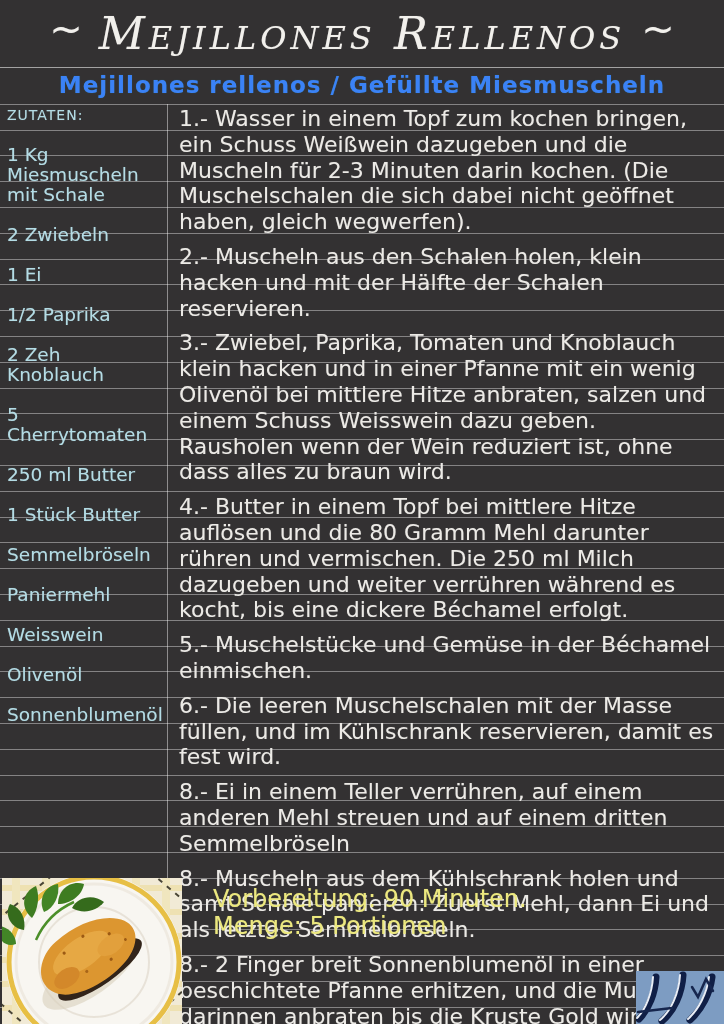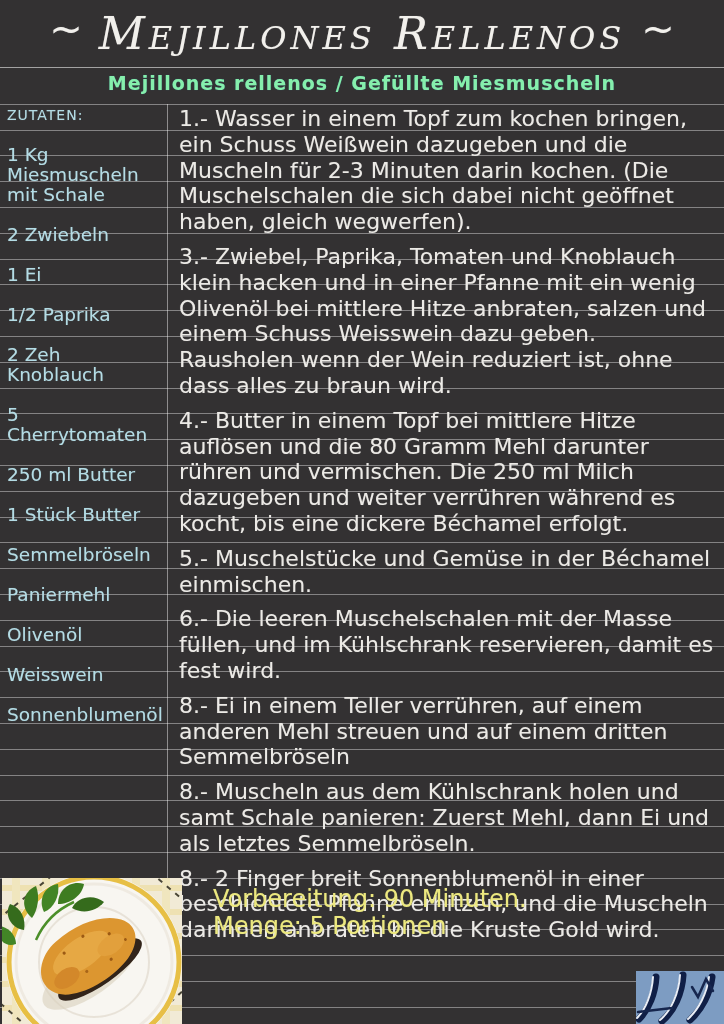--- a/index.html
+++ b/index.html
@@ -37,22 +37,22 @@
     font-style:italic;
     font-variant:small-caps;
     text-shadow:0 0 1px rgba(255,255,255,0.35);
   }
   .title .t-text{font-size:45px;letter-spacing:4px;line-height:64px;}
   .title .tilde{font-size:40px;vertical-align:6px;margin:0 16px;font-family:"DejaVu Sans",sans-serif;font-style:normal;}
   
   .subtitle{
     position:absolute;left:0;right:0;top:72px;height:30px;
     text-align:center;
-    color:#86efac;
-    font-size:19px;font-weight:bold;letter-spacing:1px;
+    color:#3b82f6;
+    font-size:23px;font-weight:bold;letter-spacing:1px;
     text-shadow:0 0 1px rgba(41,182,221,0.4);
   }
   
   .ingredients{
     position:absolute;left:7px;top:107px;width:156px;
     color:#b4dce5;
     text-shadow:0 0 1px rgba(180,220,229,0.35);
   }
   .ingredients .heading{
     font-size:14px;letter-spacing:1px;margin:0 0 22px 0;
@@ -100,28 +100,29 @@
     <li>1 Kg Miesmuscheln mit Schale</li>
     <li>2 Zwiebeln</li>
     <li>1 Ei</li>
     <li>1/2 Paprika</li>
     <li>2 Zeh Knoblauch</li>
     <li>5 Cherrytomaten</li>
     <li>250 ml Butter</li>
     <li>1 Stück Butter</li>
     <li>Semmelbröseln</li>
     <li>Paniermehl</li>
+    <li>Weisswein</li>
     <li>Olivenöl</li>
-    <li>Weisswein</li>
     <li>Sonnenblumenöl</li>
   </ul>
 </aside>
 
 <section class="steps">
   <p>1.- Wasser in einem Topf zum kochen bringen, ein Schuss Weißwein dazugeben und die Muscheln für 2-3 Minuten darin kochen. (Die Muschelschalen die sich dabei nicht geöffnet haben, gleich wegwerfen).</p>
+  <p>2.- Muscheln aus den Schalen holen, klein hacken und mit der Hälfte der Schalen reservieren.</p>
   <p>3.- Zwiebel, Paprika, Tomaten und Knoblauch klein hacken und in einer Pfanne mit ein wenig Olivenöl bei mittlere Hitze anbraten, salzen und einem Schuss Weisswein dazu geben. Rausholen wenn der Wein reduziert ist, ohne dass alles zu braun wird.</p>
   <p>4.- Butter in einem Topf bei mittlere Hitze auflösen und die 80 Gramm Mehl darunter rühren und vermischen. Die 250 ml Milch dazugeben und weiter verrühren während es kocht, bis eine dickere Béchamel erfolgt.</p>
   <p>5.- Muschelstücke und Gemüse in der Béchamel einmischen.</p>
   <p>6.- Die leeren Muschelschalen mit der Masse füllen, und im Kühlschrank reservieren, damit es fest wird.</p>
   <p>8.- Ei in einem Teller verrühren, auf einem anderen Mehl streuen und auf einem dritten Semmelbröseln</p>
   <p>8.- Muscheln aus dem Kühlschrank holen und samt Schale panieren: Zuerst Mehl, dann Ei und als letztes Semmelbröseln.</p>
   <p>8.- 2 Finger breit Sonnenblumenöl in einer beschichtete Pfanne erhitzen, und die Muscheln darinnen anbraten bis die Kruste Gold wird.</p>
 </section>
 
 <div class="footer-notes">

